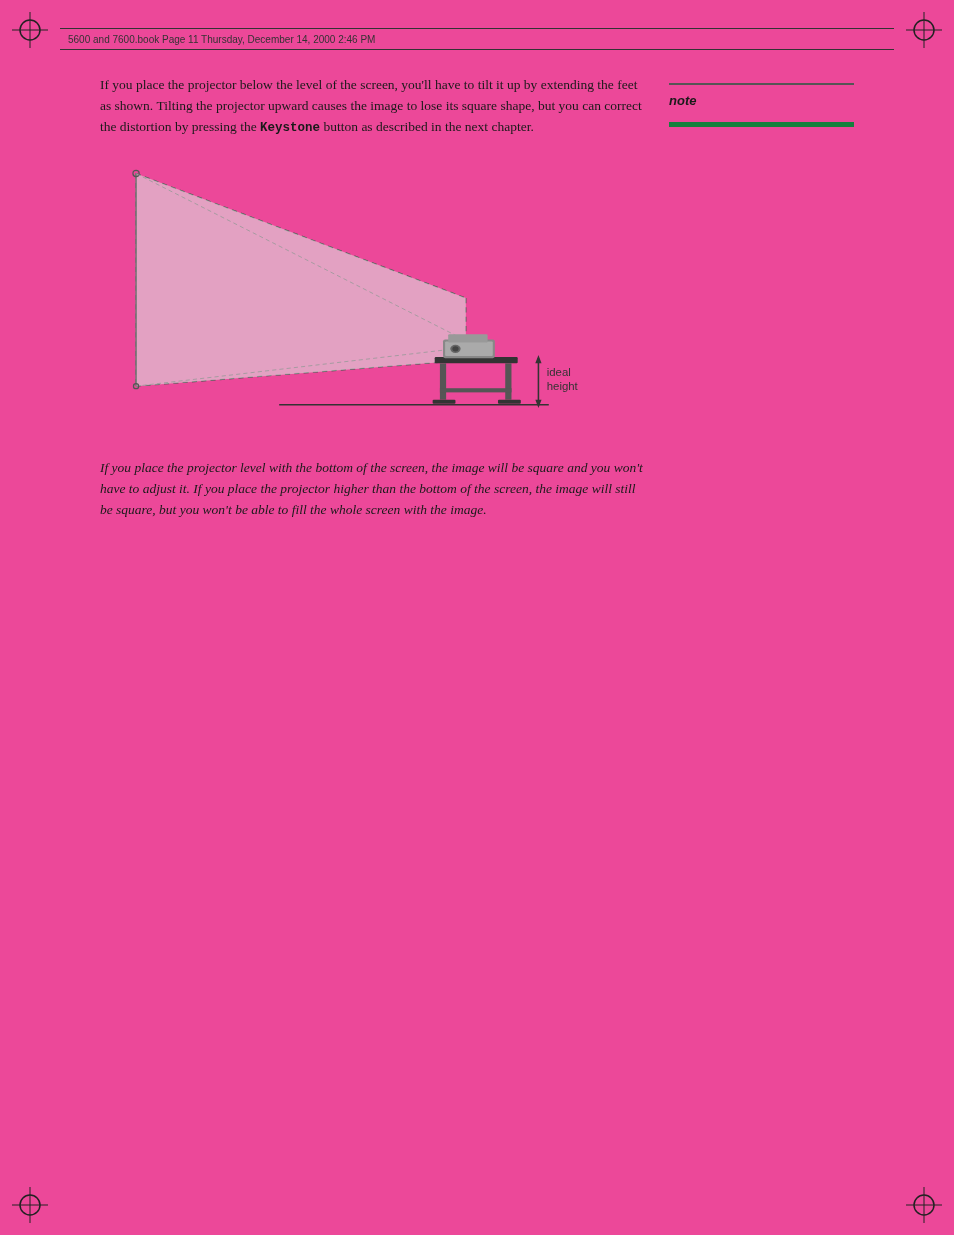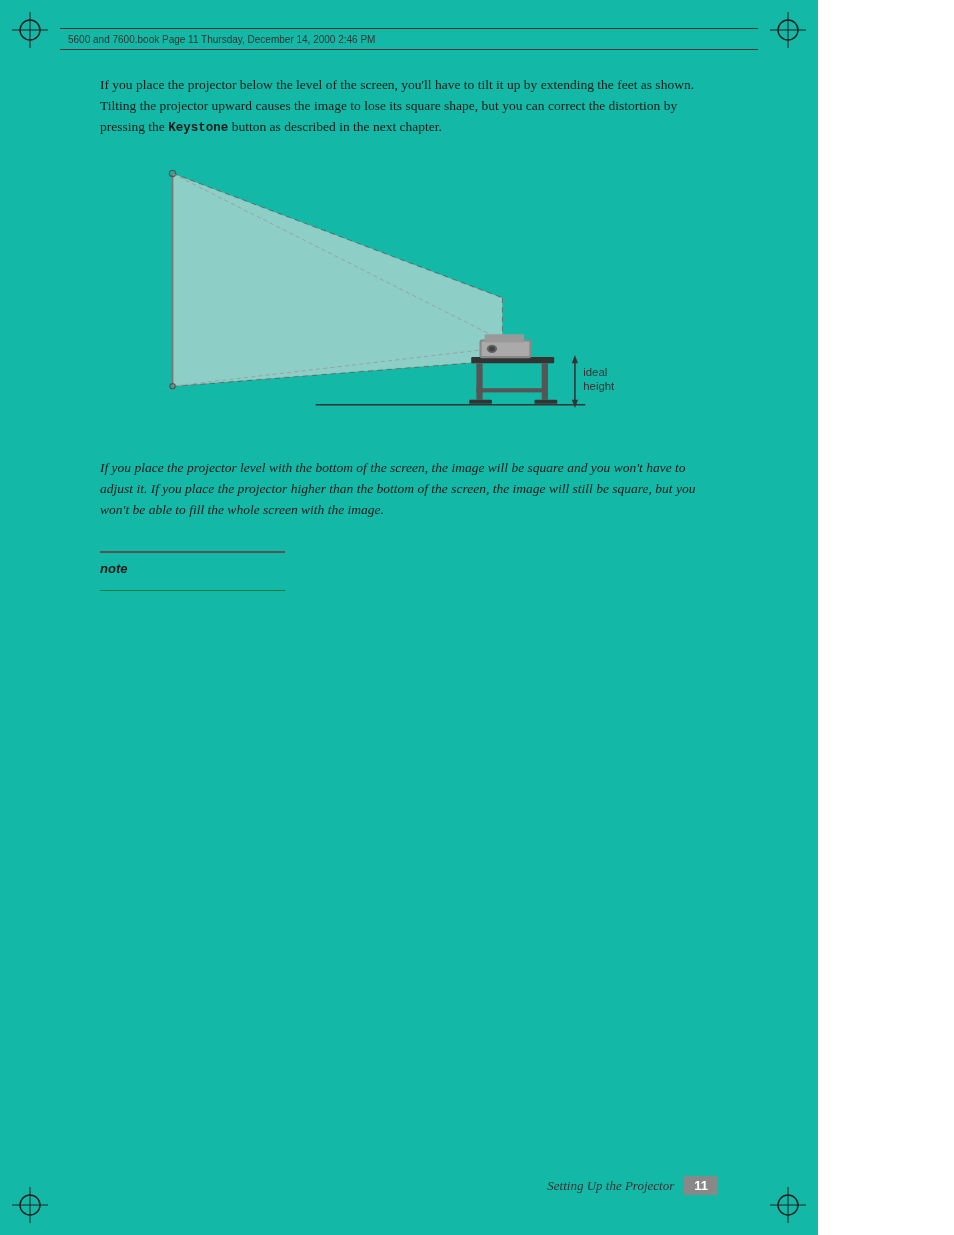--- a/index.html
+++ b/index.html
@@ -8,23 +8,23 @@
       width: 954px;
       min-height: 1235px;
       background: #ffffff;
       font-family: Georgia, 'Times New Roman', serif;
       font-size: 14px;
       color: #1a1a1a;
       position: relative;
     }
 
     .page {
-      width: 818px;
+      width: 954px;
       min-height: 1235px;
-      background: #14b8a6;
+      background: #ec4899;
       position: relative;
       padding: 16px;
     }
 
     
     .header-bar {
       position: absolute;
       top: 28px;
       left: 60px;
       right: 60px;
@@ -46,23 +46,22 @@
       position: absolute;
       top: 75px;
       left: 100px;
       right: 100px;
       bottom: 80px;
     }
 
     
     .columns {
       display: flex;
-      gap: 14px;
+      gap: 24px;
       width: 100%;
-      flex-direction: column;
     }
 
     .main-column {
       flex: 1;
     }
 
     .side-column {
       width: 185px;
       flex-shrink: 0;
     }
@@ -78,23 +77,23 @@
 
     .body-text .keystone {
       font-family: 'Courier New', Courier, monospace;
       font-weight: bold;
       font-size: 12.5px;
     }
 
     
     .note-box {
       border-top: 2px solid #555;
-      border-bottom: 1px solid #15803d;
+      border-bottom: 5px solid #15803d;
       padding: 8px 0;
-      margin-top: 0;
+      margin-top: 8px;
     }
 
     .note-title {
       font-family: Arial, Helvetica, sans-serif;
       font-size: 13px;
       font-weight: bold;
       font-style: italic;
       margin-bottom: 6px;
     }
 
@@ -278,18 +277,14 @@
 
       <div class="side-column">
         <div class="note-box">
           <div class="note-title">note</div>
         </div>
       </div>
 
     </div>
   </div>
 
-  <div class="footer">
-    <span class="footer-text">Setting Up the Projector</span>
-    <div class="page-number-box">11</div>
-  </div>
 
 </div>
 
 </body></html>

